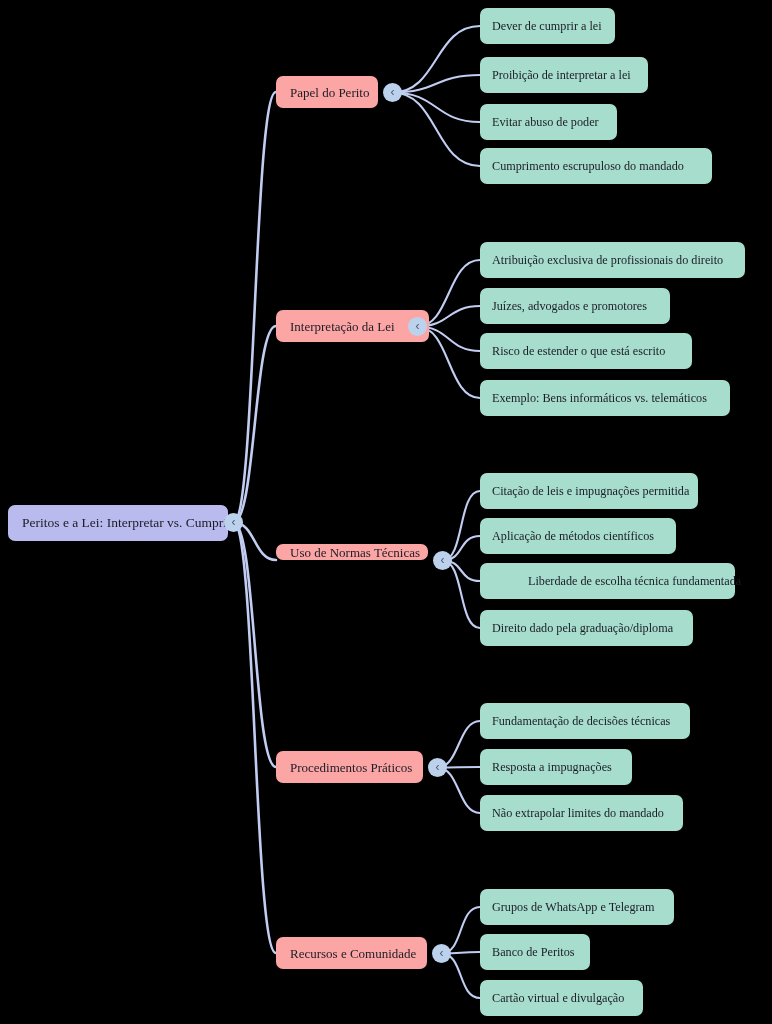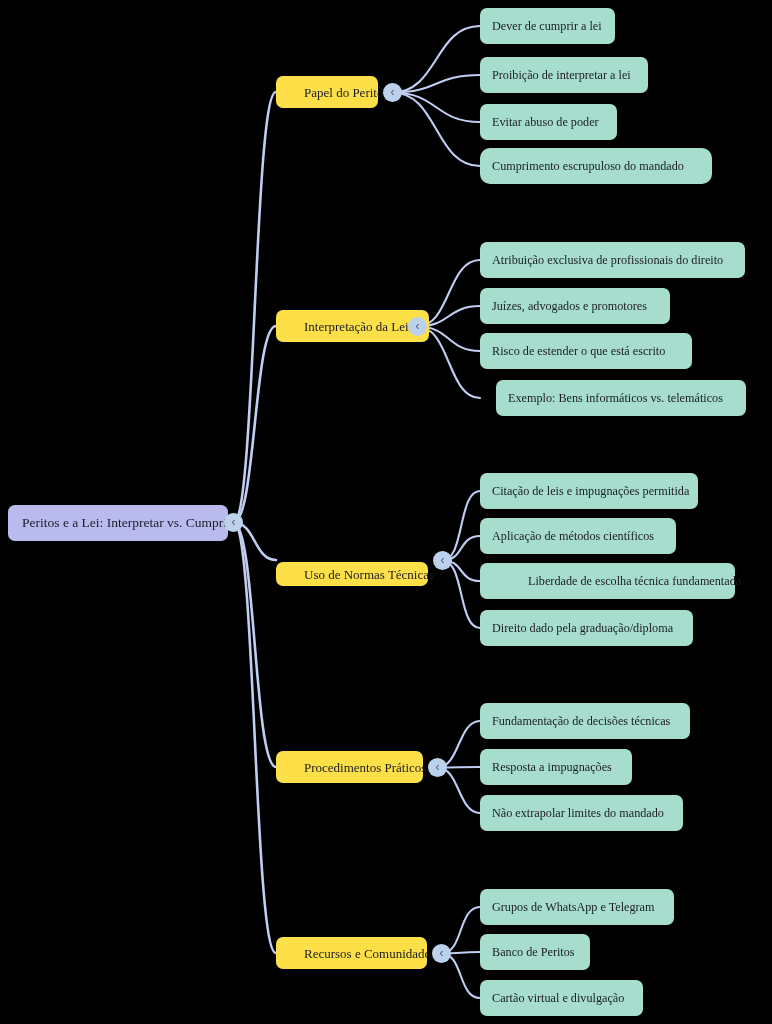--- a/index.html
+++ b/index.html
@@ -38,23 +38,23 @@
     white-space: nowrap;
     overflow: visible;
   }
   .node-root {
     background: #b9bbee;
     font-size: 13.5px;
     padding: 0 14px;
     height: 36px;
   }
   .node-branch {
-    background: #fde047;
+    background: #fca5a5;
     font-size: 13px;
-    padding: 0 28px;
+    padding: 0 14px;
     height: 32px;
   }
   .node-leaf {
     background: #a6ddcd;
     font-size: 12.2px;
     padding: 0 12px;
     height: 36px;
   }
   .toggle {
     position: absolute;
@@ -111,40 +111,40 @@
       <div class="toggle" style="left: 383px; top: 83px;">‹</div>
       <div class="node node-leaf" style="left: 480px; top: 8px; width: 135px; height: 36px; border-radius: 7px;">
         <span class="node-label">Dever de cumprir a lei</span>
       </div>
       <div class="node node-leaf" style="left: 480px; top: 57px; width: 168px; height: 36px;">
         <span class="node-label">Proibição de interpretar a lei</span>
       </div>
       <div class="node node-leaf" style="left: 480px; top: 104px; width: 137px; height: 36px;">
         <span class="node-label">Evitar abuso de poder</span>
       </div>
-      <div class="node node-leaf" style="left: 480px; top: 148px; width: 232px; height: 36px; border-radius: 10px;">
+      <div class="node node-leaf" style="left: 480px; top: 148px; width: 232px; height: 36px;">
         <span class="node-label">Cumprimento escrupuloso do mandado</span>
       </div>
       <div class="node node-branch" style="left: 276px; top: 310px; width: 153px; height: 32px;">
         <span class="node-label">Interpretação da Lei</span>
       </div>
       <div class="toggle" style="left: 408px; top: 317px;">‹</div>
       <div class="node node-leaf" style="left: 480px; top: 242px; width: 265px; height: 36px;">
         <span class="node-label">Atribuição exclusiva de profissionais do direito</span>
       </div>
       <div class="node node-leaf" style="left: 480px; top: 288px; width: 190px; height: 36px;">
         <span class="node-label">Juízes, advogados e promotores</span>
       </div>
       <div class="node node-leaf" style="left: 480px; top: 333px; width: 212px; height: 36px;">
         <span class="node-label">Risco de estender o que está escrito</span>
       </div>
-      <div class="node node-leaf" style="left: 480px; top: 380px; width: 250px; height: 36px; margin-left: 16px;">
+      <div class="node node-leaf" style="left: 480px; top: 380px; width: 250px; height: 36px;">
         <span class="node-label">Exemplo: Bens informáticos vs. telemáticos</span>
       </div>
-      <div class="node node-branch" style="left: 276px; top: 544px; width: 152px; height: 24px; margin-top: 18px;">
+      <div class="node node-branch" style="left: 276px; top: 544px; width: 152px; height: 16px;">
         <span class="node-label">Uso de Normas Técnicas</span>
       </div>
       <div class="toggle" style="left: 433px; top: 551px;">‹</div>
       <div class="node node-leaf" style="left: 480px; top: 473px; width: 218px; height: 36px;">
         <span class="node-label">Citação de leis e impugnações permitida</span>
       </div>
       <div class="node node-leaf" style="left: 480px; top: 518px; width: 196px; height: 36px;">
         <span class="node-label">Aplicação de métodos científicos</span>
       </div>
       <div class="node node-leaf" style="left: 480px; top: 563px; width: 255px; height: 36px; padding-left: 48px;">

